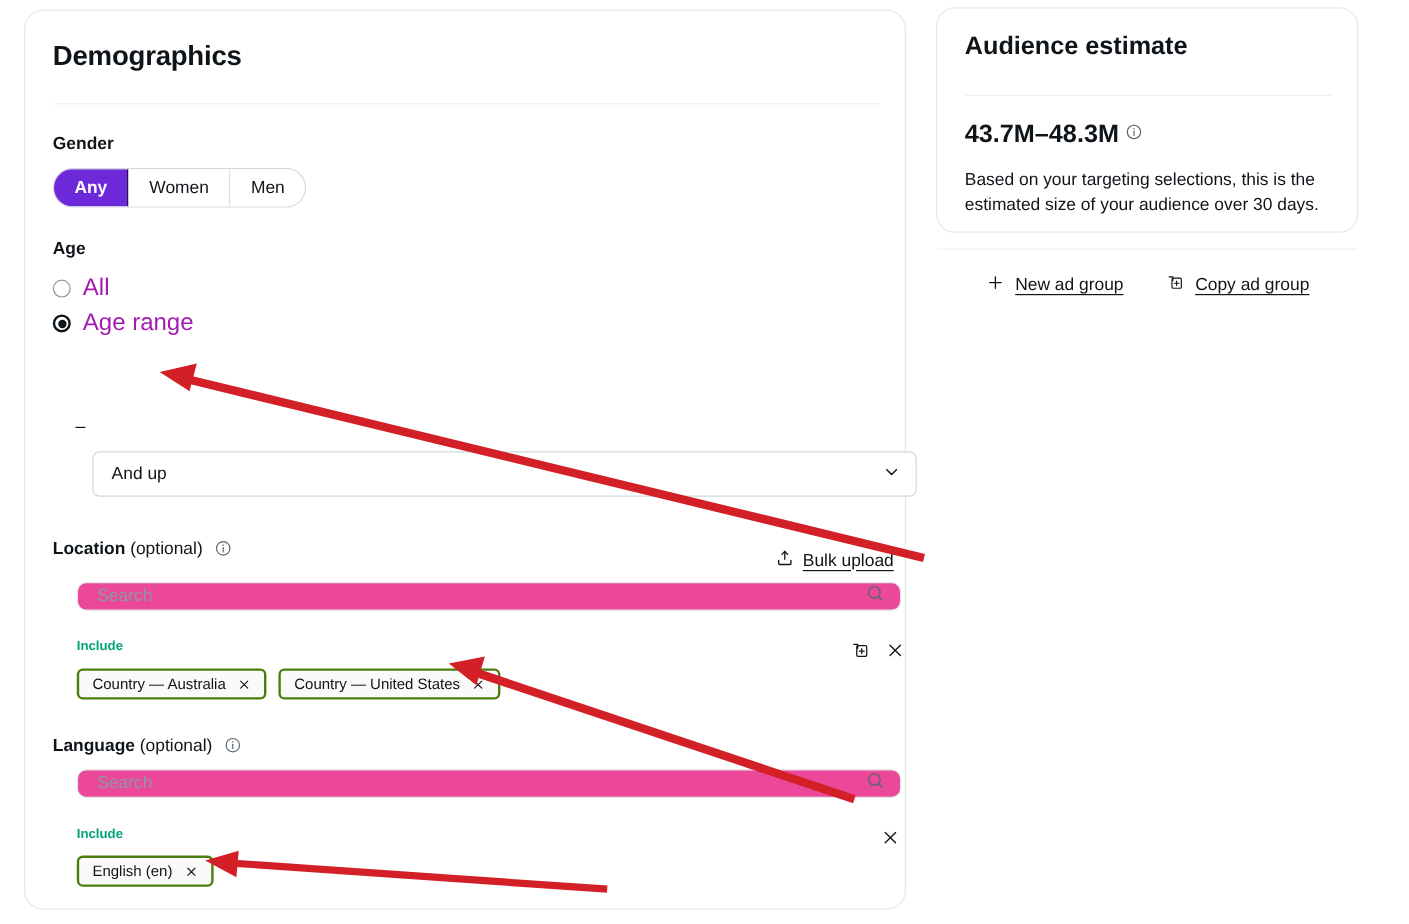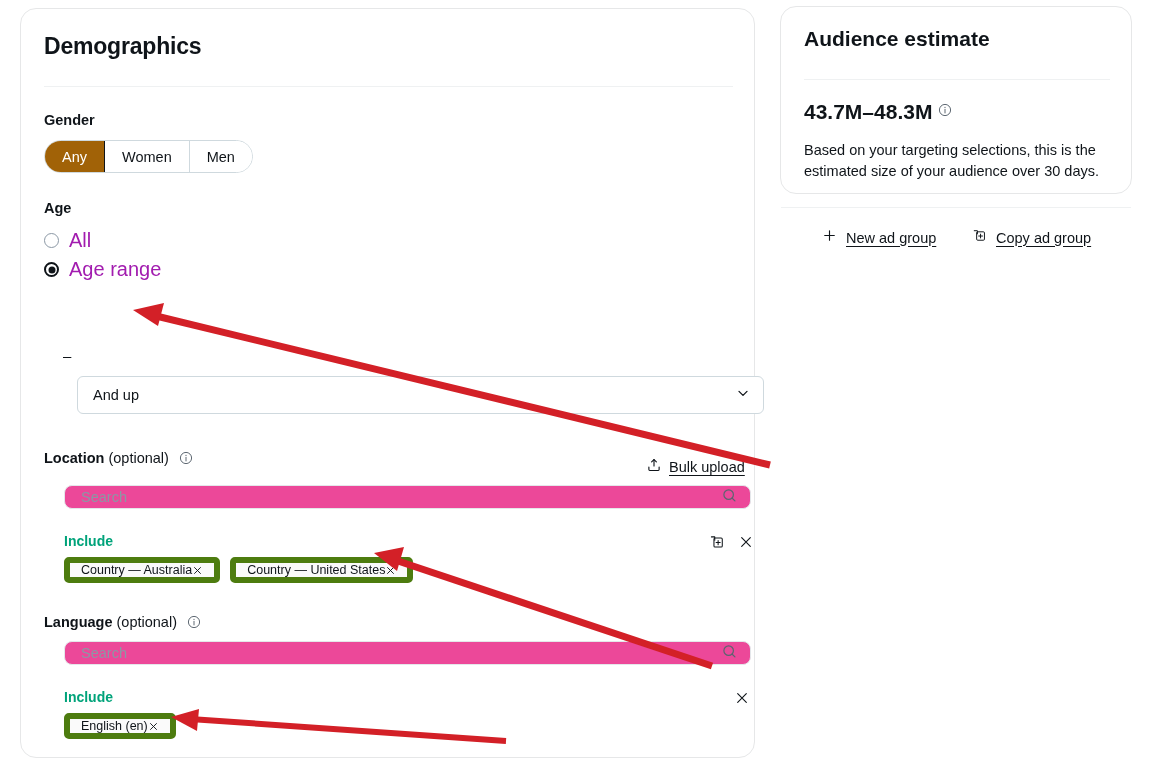--- a/index.html
+++ b/index.html
@@ -88,23 +88,23 @@
     font-size: 14.5px;
     padding: 0 17px;
     color: #0f1419;
     background: #fff;
     border-right: 1px solid #cfd9de;
     cursor: pointer;
     user-select: none;
   }
   .seg:last-child { border-right: none; }
   .seg.active {
-    background: #a16207;
+    background: #6d28d9;
     color: #ffffff;
-    font-weight: normal;
+    font-weight: bold;
     border-right-color: #0f1419;
   }
 
   
   #age-label { left: 23px; top: 191px; }
   .radio-row {
     position: absolute;
     display: flex;
     align-items: center;
     gap: 10px;
@@ -212,21 +212,21 @@
     color: #0f1419;
     background: transparent;
     padding: 0;
   }
   .search-field input::placeholder { color: #8b98a5; }
   #location-search { left: 43px; top: 476px; width: 687px; }
   #language-search { left: 43px; top: 632px; width: 687px; }
 
   .include-label {
     position: absolute;
-    font-size: 14px;
+    font-size: 11px;
     font-weight: bold;
     color: #00a37a;
   }
   #location-include-label { left: 43px; top: 524px; }
   #language-include-label { left: 43px; top: 680px; }
 
   .include-actions {
     position: absolute;
     display: flex;
     align-items: center;
@@ -240,23 +240,24 @@
     align-items: center;
     justify-content: center;
   }
 
   .chip-row { position: absolute; display: flex; gap: 10px; }
   #location-chips { left: 43px; top: 548px; }
   #language-chips { left: 43px; top: 704px; }
   .chip {
     display: flex;
     align-items: center;
+    gap: 10px;
     height: 26px;
     padding: 0 11px;
-    border: 6px solid #4d7c0f;
+    border: 2px solid #4d7c0f;
     border-radius: 5px;
     background: #fafafa;
     font-size: 12.5px;
     color: #0f1419;
     box-sizing: border-box;
   }
   .chip-x { cursor: pointer; display: flex; }
 
   
   #audience-title {

